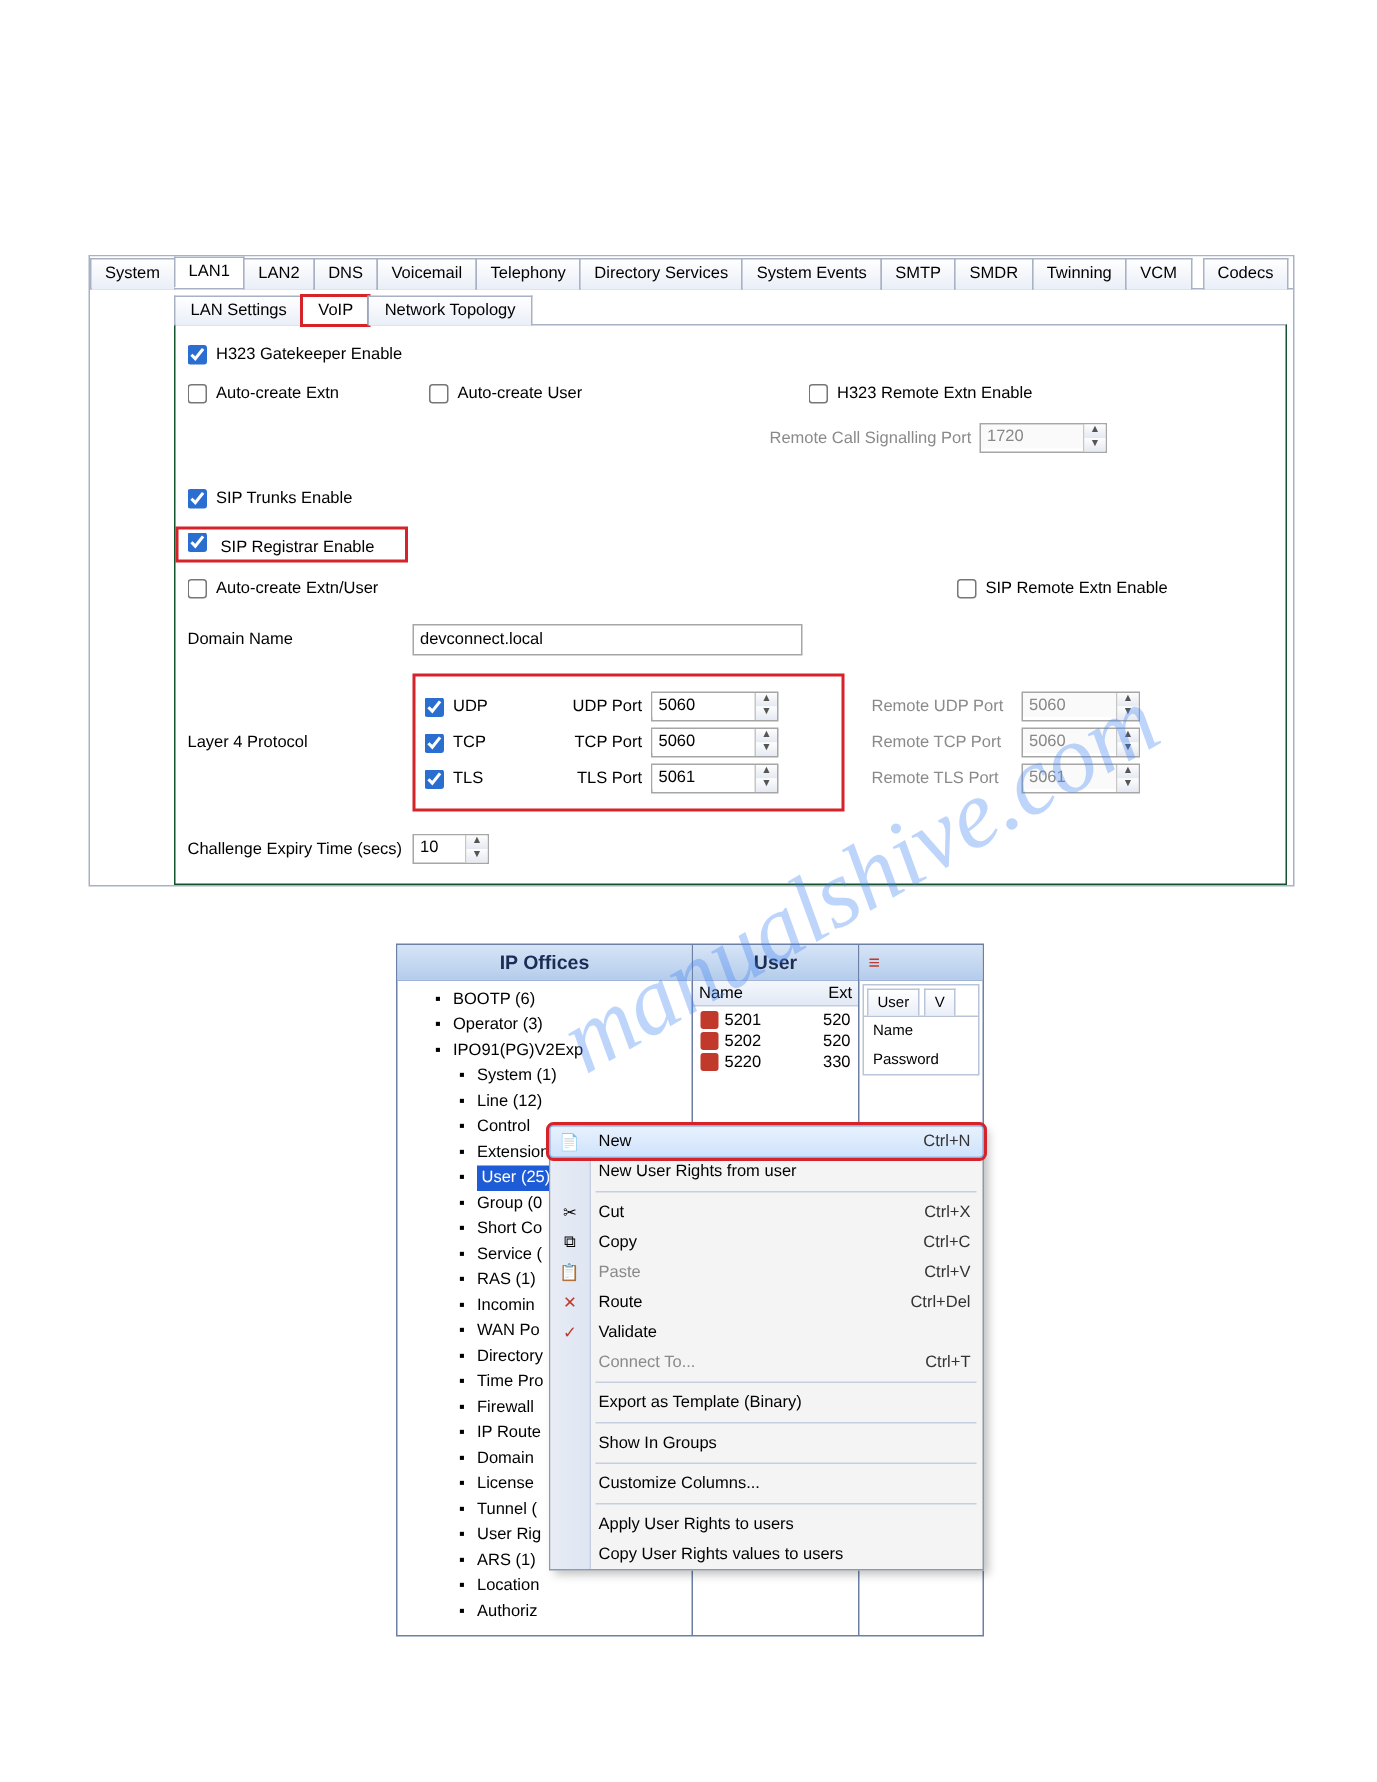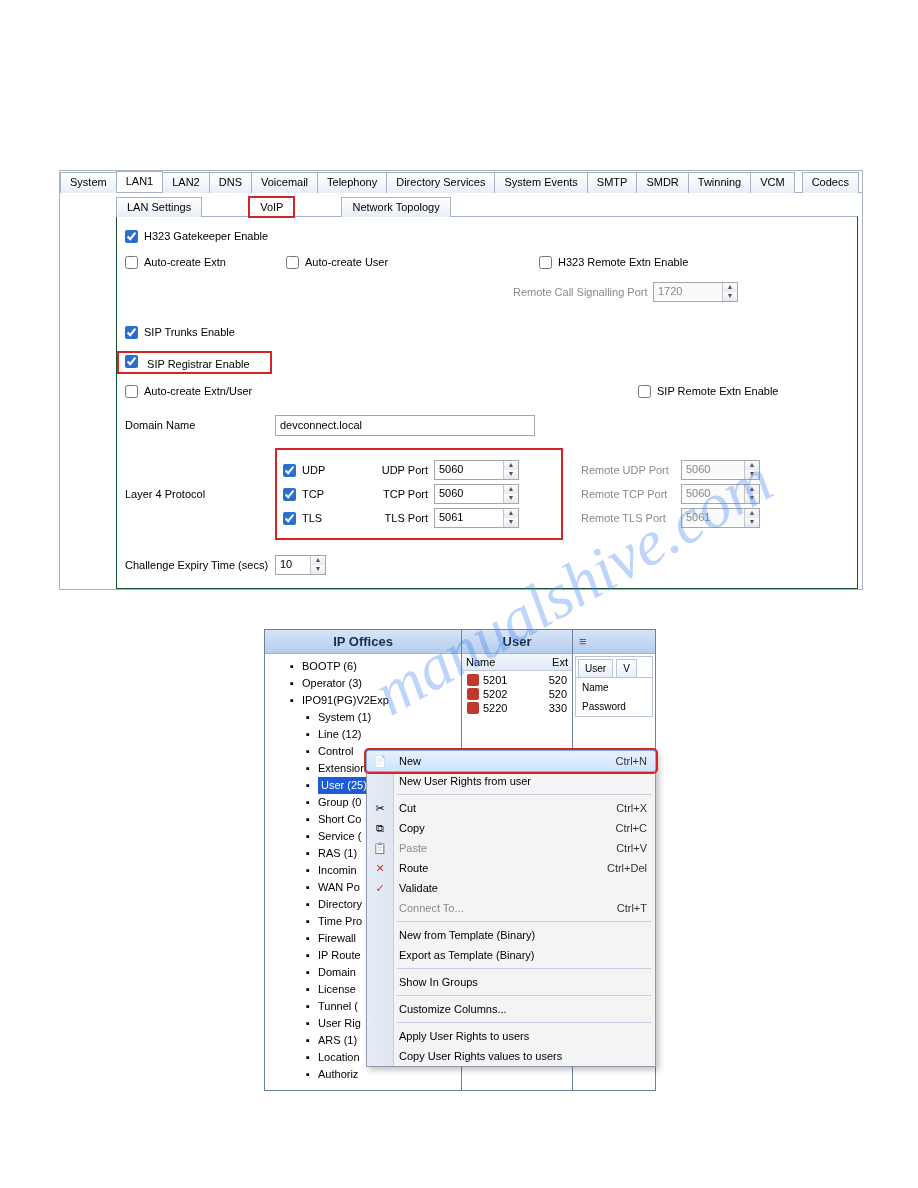--- a/index.html
+++ b/index.html
@@ -51,21 +51,20 @@
 }
 .outer-tabs .tab.active {
   background: #fff;
   border-bottom: 1px solid #fff;
   top: 0;
 }
 .inner-area { padding: 0 0 0 56px; }
 .inner-tabs {
   display: flex;
   margin-top: 4px;
-  gap: 48px;
 }
 .inner-tabs .tab {
   padding: 3px 10px 4px;
   border: 1px solid #a9b1c4;
   border-bottom: none;
   margin-right: -1px;
   background: linear-gradient(#fff,#e9eef7);
   cursor: pointer;
   position: relative;
 }
@@ -561,24 +560,20 @@
     <span class="micon" style="color:#c0392b">✓</span>
     <span>Validate</span>
       <span></span>
   </div>
   <div class="item dis">
       <span>Connect To...</span>
       <span class="short">Ctrl+T</span>
     </div>
   <div class="sep"></div>
   <div class="item">
-      <span>New from Template (Binary)</span>
-      <span></span>
-    </div>
-  <div class="item">
       <span>Export as Template (Binary)</span>
       <span></span>
     </div>
   <div class="sep"></div>
   <div class="item">
       <span>Show In Groups</span>
       <span></span>
     </div>
   <div class="sep"></div>
   <div class="item">

